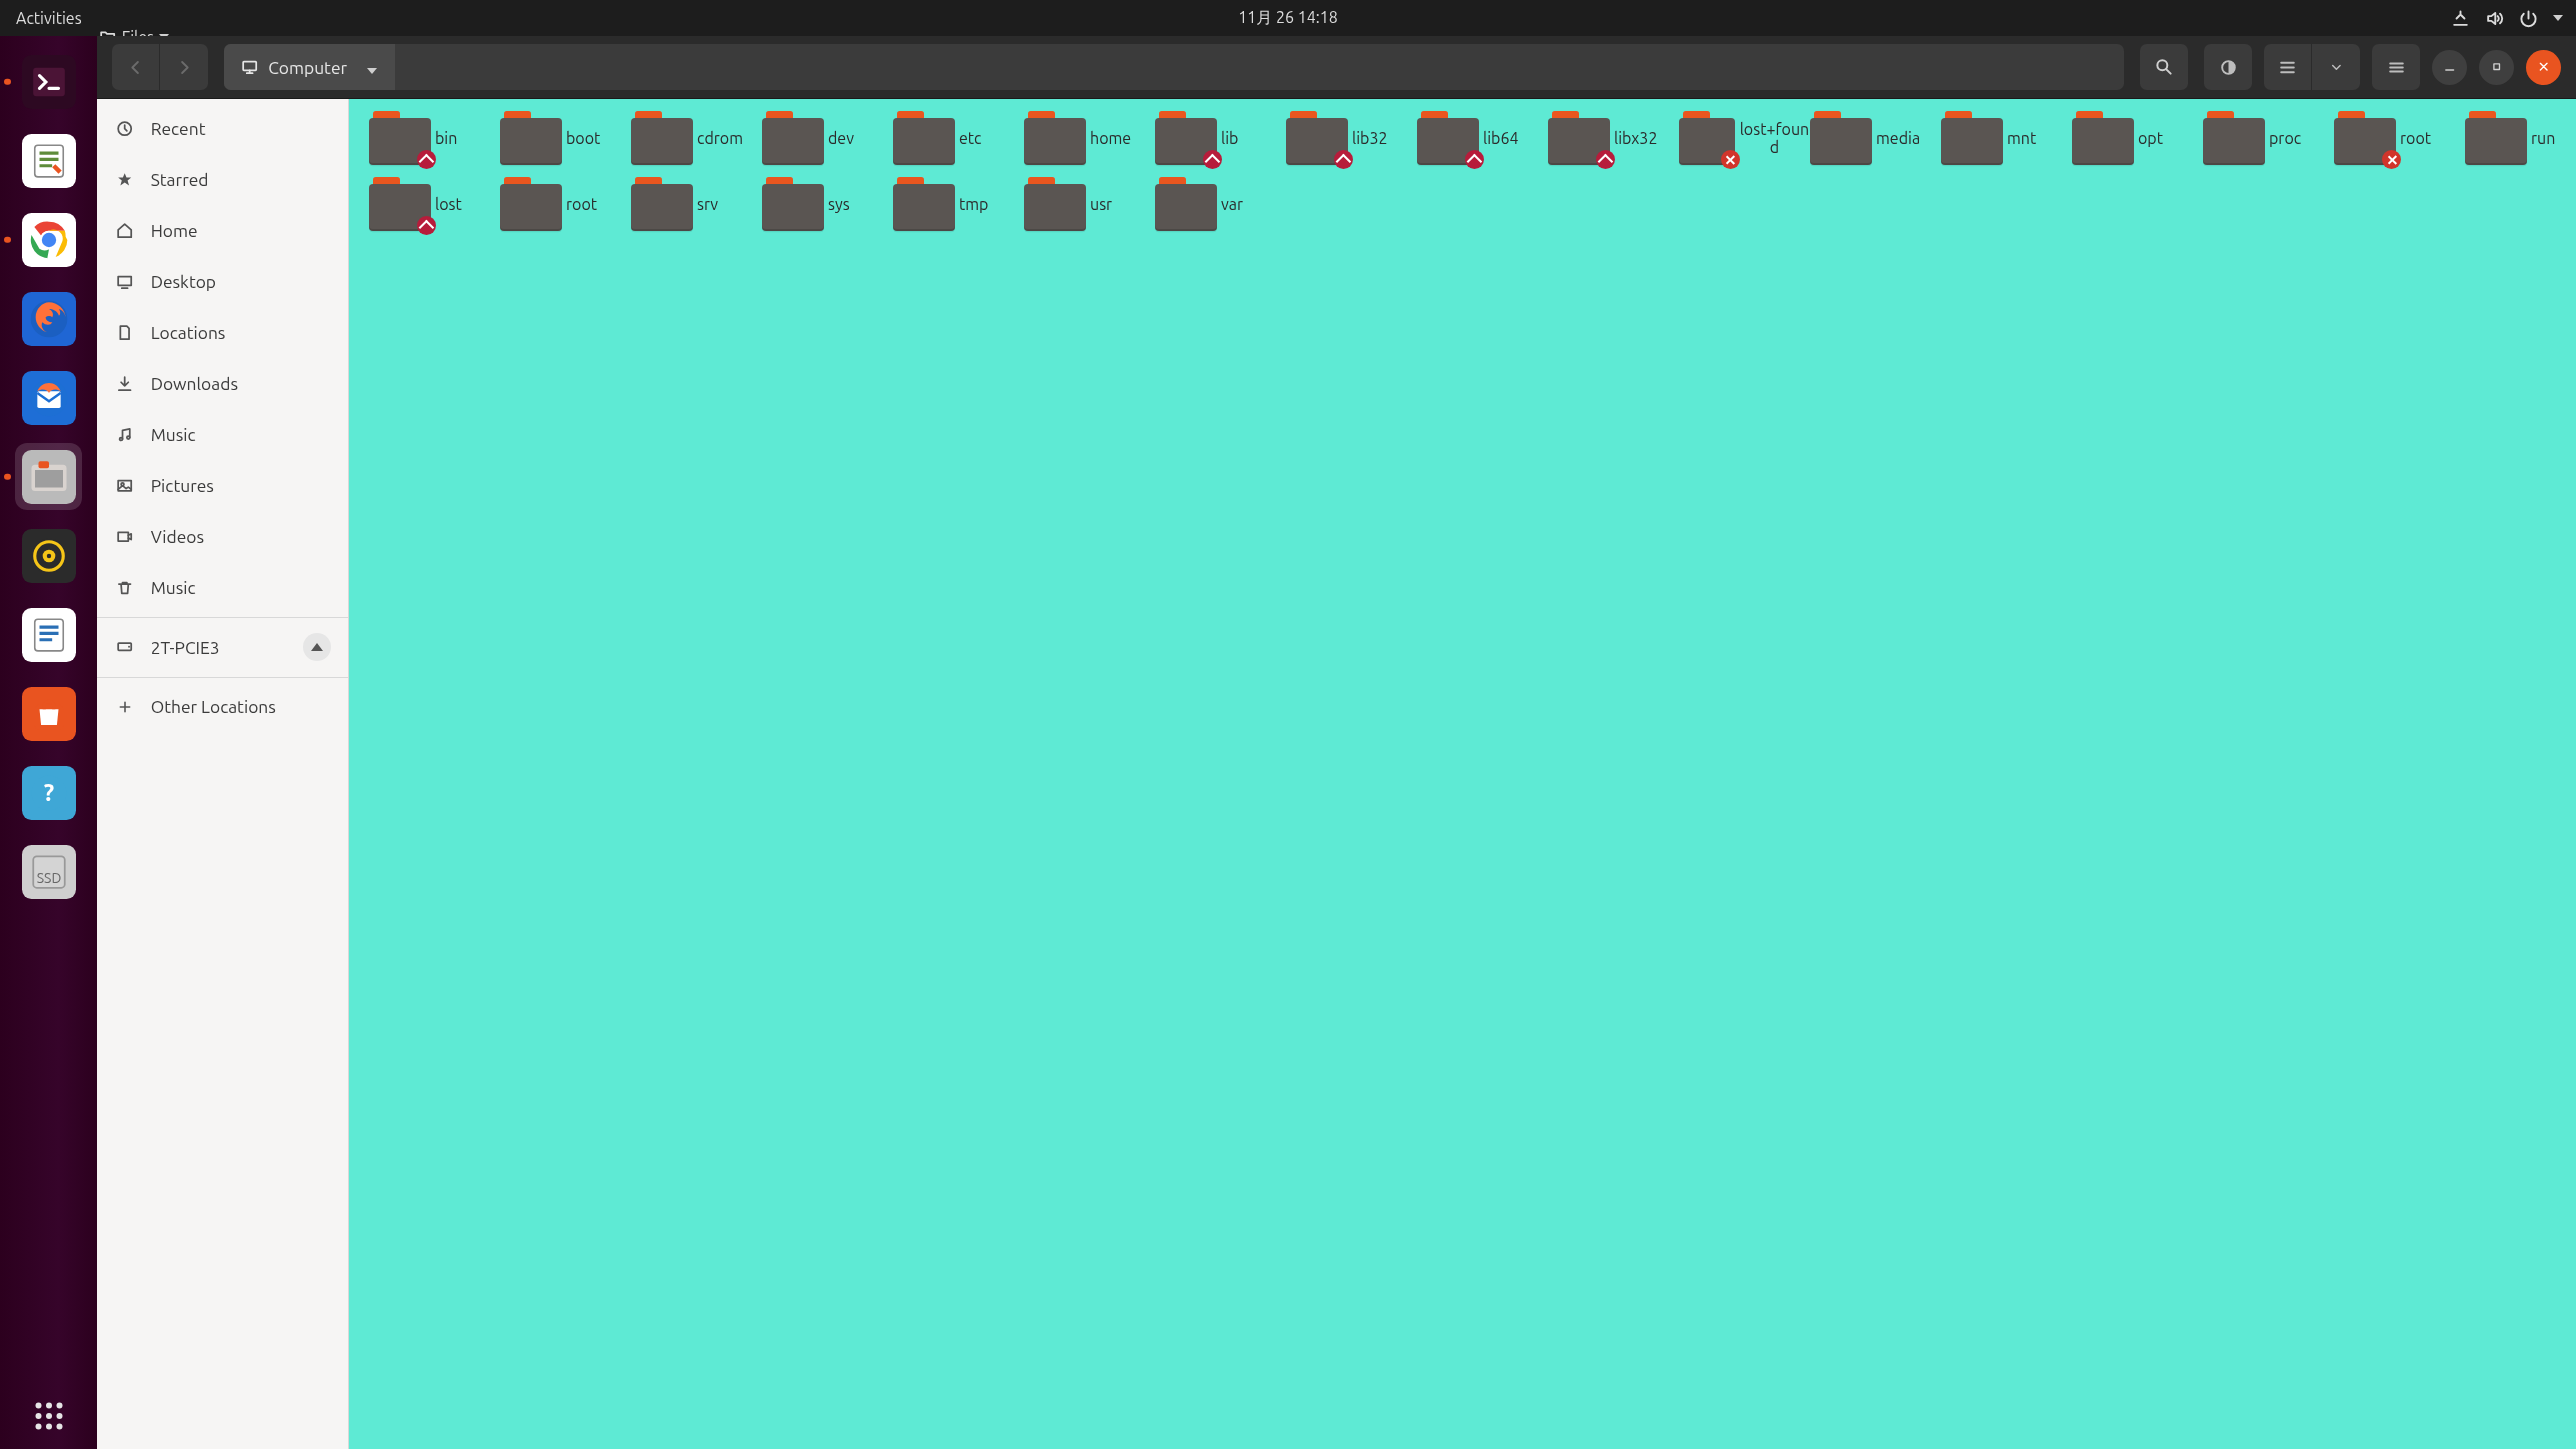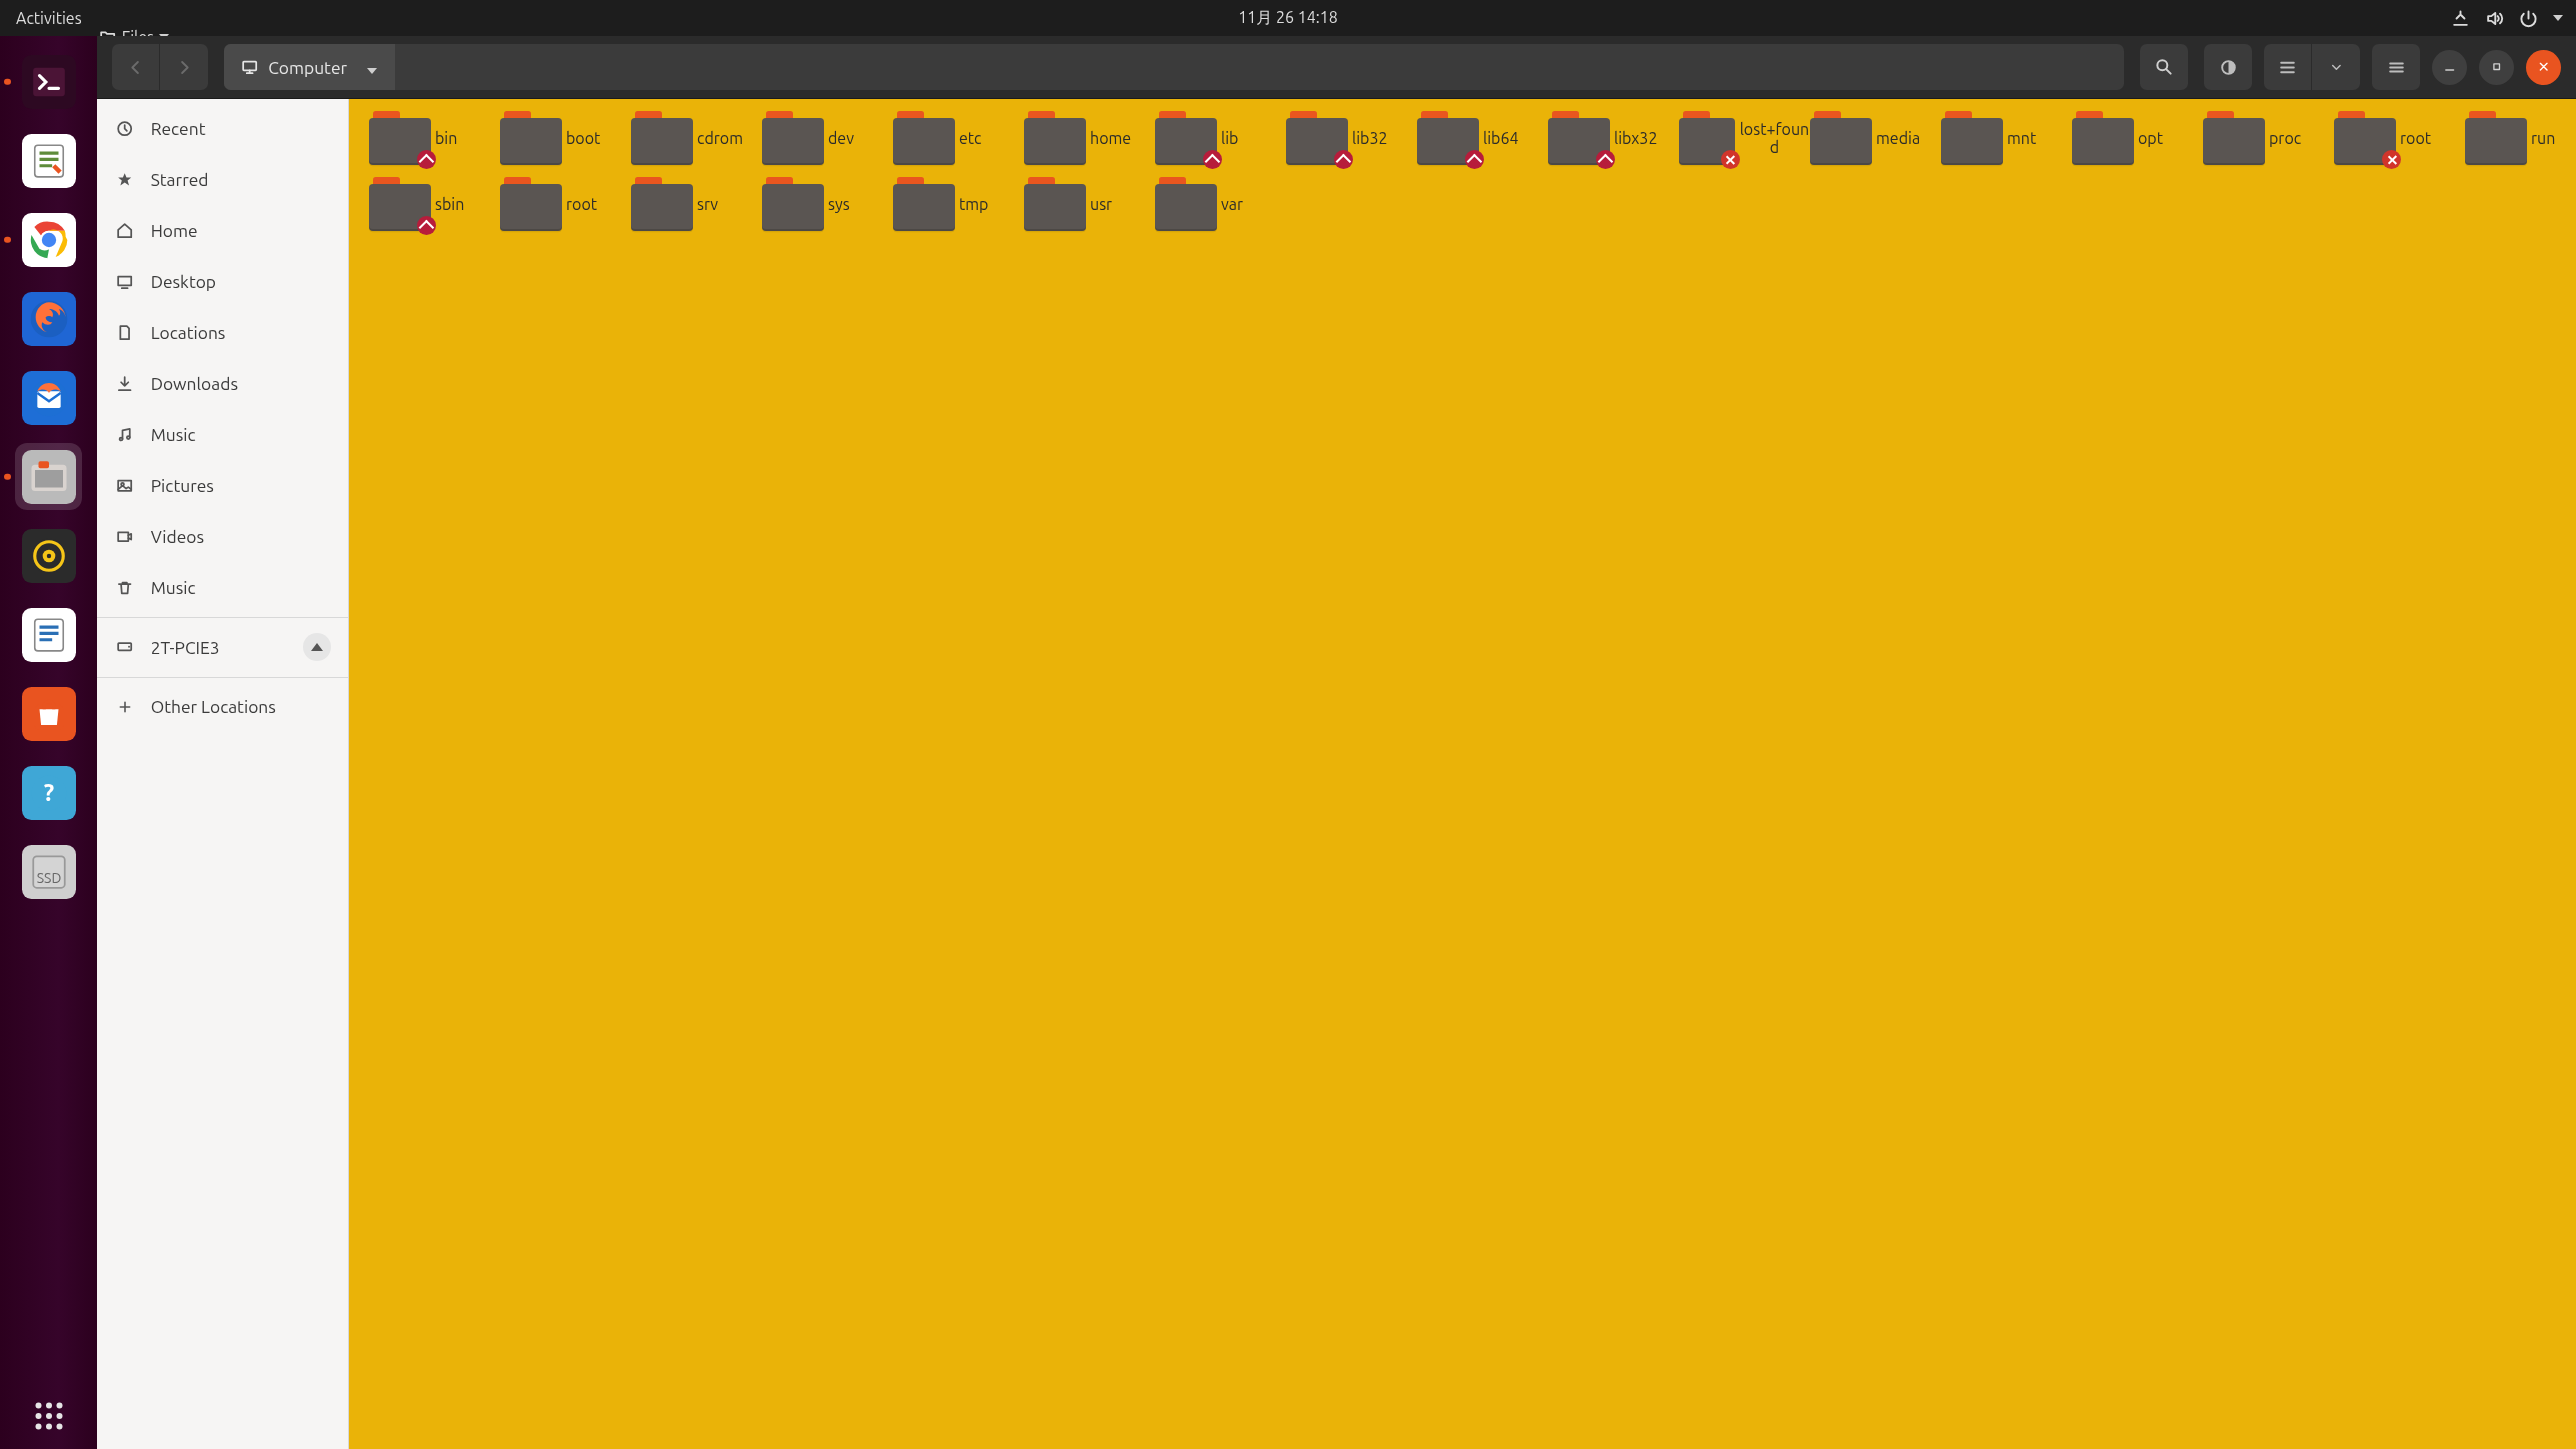--- a/index.html
+++ b/index.html
@@ -35,21 +35,21 @@
 #pathbar { flex:1; height:46px; background:#3b3b3b; border-radius:6.7px; display:flex; align-items:center; overflow:hidden; }
 #path-seg { height:100%; display:flex; align-items:center; gap:9.4px; padding:0 17.4px; background:#4a4a4a; color:#e6e6e6; font-size:17.4px; }
 #path-seg .tri { margin-left:10.7px; }
 #path-seg .tri span.tri-down { border-top-color:#cfcfcf; }
 #search-btn { width:48px; height:46px; background:#3b3b3b; border-radius:6.7px; display:flex; align-items:center; justify-content:center; color:#cfcfcf; cursor:pointer; }
 .tb-right { margin-left:auto; display:flex; align-items:center; gap:12px; }
 .win-ctrl { width:35px; height:35px; border-radius:50%; background:#3f3f3f; display:flex; align-items:center; justify-content:center; color:#d0d0d0; cursor:pointer; }
 .win-ctrl.close { background:#e95420; color:#fff; }
 
 
-#body { flex:1; display:flex; background:#eab308; }
+#body { flex:1; display:flex; background:#5eead4; }
 
 
 #sidebar { width:252px; background:#f6f5f4; border-right:0.7px solid #d8d8d8; display:flex; flex-direction:column; padding-top:4px; }
 .sb-item { height:51px; display:flex; align-items:center; gap:14.8px; padding:0 17.4px; color:#3b3b3b; font-size:17.4px; cursor:pointer; }
 .sb-icon { width:21.5px; height:21.5px; display:flex; align-items:center; justify-content:center; color:#555; flex:0 0 21.5px; }
 .sb-sep { height:0.7px; background:#d8d8d8; margin:4px 0; }
 .sb-eject { margin-left:auto; width:28px; height:28px; border-radius:50%; background:#e6e6e6; display:flex; align-items:center; justify-content:center; }
 .sb-eject .tri-up { width:0; height:0; border-left:6px solid transparent; border-right:6px solid transparent; border-bottom:8px solid #555; }
 
 
@@ -553,21 +553,21 @@
               <div class="body"></div>
             </div>
             <div class="lbl">run</div>
           </div>
           <div class="item">
             <div class="folder">
               <div class="tab"></div>
               <div class="body"></div>
               <div class="badge link"></div>
             </div>
-            <div class="lbl">sbin</div>
+            <div class="lbl">lost</div>
           </div>
           <div class="item">
             <div class="folder">
               <div class="tab"></div>
               <div class="body"></div>
             </div>
             <div class="lbl">root</div>
           </div>
           <div class="item">
             <div class="folder">

